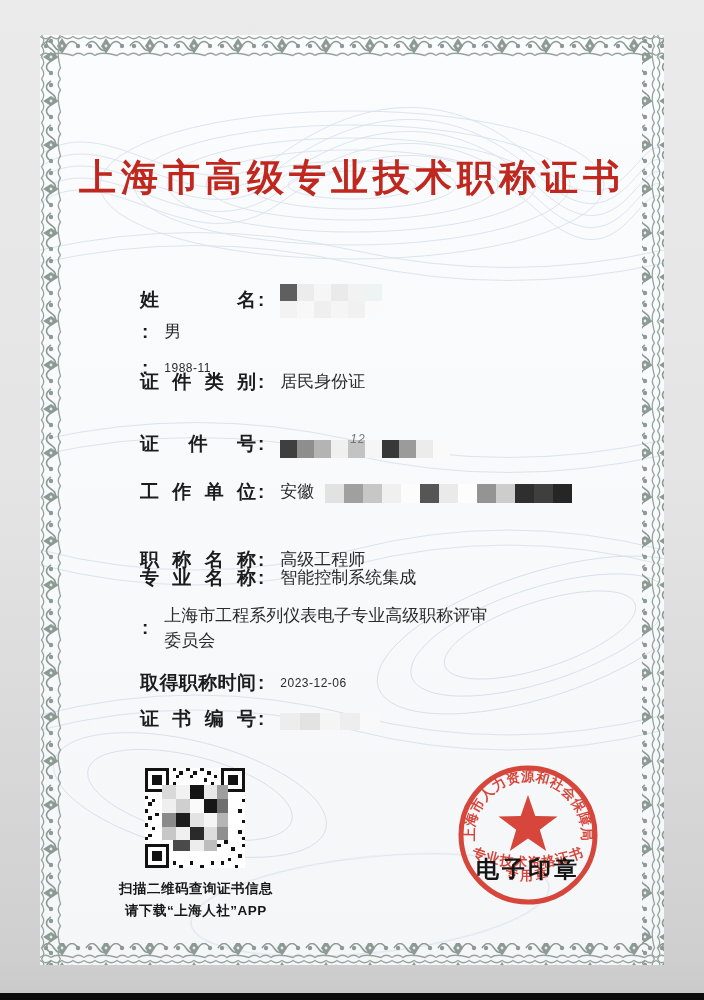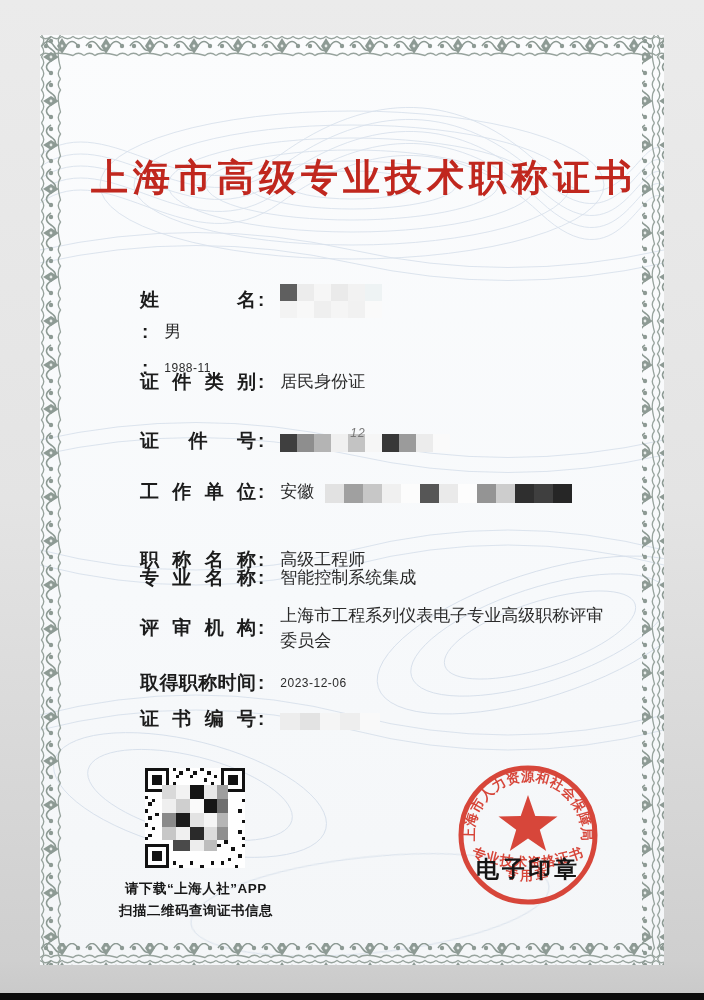--- a/index.html
+++ b/index.html
@@ -8,40 +8,40 @@
     background:linear-gradient(180deg,#ebebeb 0%,#e4e4e4 50%,#cfcfcf 96%,#c9c9c9 100%);
     font-family:"Liberation Sans",sans-serif;
   }
   .bottom-strip{position:absolute;left:0;bottom:0;width:704px;height:7px;background:#0c0c0c;}
   .cert{
     position:absolute;left:40px;top:35px;width:624px;height:930px;
     background:linear-gradient(180deg,#fbfcfd 0%,#f7f9fb 60%,#f4f6f8 100%);
   }
   .layer{position:absolute;left:0;top:0;width:624px;height:930px;}
   .title{
-    position:absolute;left:12px;top:118px;width:624px;text-align:center;
+    position:absolute;left:0;top:118px;width:624px;text-align:center;
     font-size:37px;font-weight:900;letter-spacing:5px;color:#c0271e;
     font-family:"Liberation Sans",sans-serif;
   }
   .row{position:absolute;left:100px;display:flex;align-items:center;}
   .flabel{
     display:inline-block;width:116px;font-weight:800;font-size:19px;color:#1c1c1c;
     text-align:justify;text-align-last:justify;line-height:26px;
   }
   .fcolon{font-weight:800;font-size:19px;color:#1c1c1c;margin-left:2px;line-height:26px;}
   .fvalue{
     margin-left:16px;font-size:17px;color:#2b2b2b;line-height:26px;
     font-family:"Liberation Serif",serif;
   }
   .fvalue.num{font-family:"Liberation Sans",sans-serif;font-size:12px;letter-spacing:0.5px;}
   .fvalue.wrapv{width:332px;line-height:25px;}
   .mz{display:inline-flex;vertical-align:middle;}
   .mz i{display:block;}
   .mz-name{display:grid;grid-template-columns:repeat(6,17px);grid-auto-rows:17px;margin-top:2px;}
-  .idwrap{position:relative;display:inline-block;margin-top:3px;text-decoration:underline;}
+  .idwrap{position:relative;display:inline-block;margin-top:9px;text-decoration:underline;}
   .frag{
     position:absolute;left:70px;top:-9px;font-size:12px;font-style:italic;color:#777;
     font-family:"Liberation Sans",sans-serif;letter-spacing:1px;
   }
   .qr-caption{
     position:absolute;left:65px;top:843px;width:182px;text-align:center;
     font-size:13.5px;font-weight:800;color:#181818;line-height:22px;letter-spacing:0.5px;
   }
   .seal-wrap{position:absolute;left:415px;top:727px;width:146px;height:146px;}
   .qr-wrap{position:absolute;left:105px;top:733px;width:100px;height:100px;}
@@ -202,21 +202,20 @@
     <span class="fvalue">高级工程师</span>
   </div>
 
   <div class="row" style="top:530px">
     <span class="flabel">专业名称</span>
       <span class="fcolon">:</span>
     <span class="fvalue">智能控制系统集成</span>
   </div>
 
   <div class="row" style="top:568px">
-    <span class="flabel">评审机构</span>
       <span class="fcolon">:</span>
     <span class="fvalue wrapv">上海市工程系列仪表电子专业高级职称评审委员会</span>
   </div>
 
   <div class="row" style="top:635px">
     <span class="flabel">取得职称时间</span>
       <span class="fcolon">:</span>
     <span class="fvalue num">2023-12-06</span>
   </div>
 
@@ -315,22 +314,22 @@
           <rect x="17" y="17" width="4" height="4" fill="#dcdcdc"></rect>
           <rect x="21" y="17" width="3" height="4" fill="#8f8f8f"></rect>
         <rect x="8" y="21" width="5" height="3" fill="#4a4a4a"></rect>
           <rect x="13" y="21" width="4" height="3" fill="#ededed"></rect>
           <rect x="17" y="21" width="4" height="3" fill="#bdbdbd"></rect>
       </g>
     </svg>
   </div>
 
   <div class="qr-caption">
+    <div>扫描二维码查询证书信息</div>
     <div>请下载“上海人社”APP</div>
-    <div>扫描二维码查询证书信息</div>
   </div>
 
   <div class="seal-wrap">
     <svg width="146" height="146" viewBox="0 0 146 146" xmlns="http://www.w3.org/2000/svg">
       <defs>
         <path id="arcTop" d="M 19 73 A 54 54 0 1 1 127 73" fill="none"></path>
         <path id="arcMid" d="M 22 96 Q 73 114 124 96" fill="none"></path>
         <path id="arcBot" d="M 44 111 Q 73 125 102 111" fill="none"></path>
       </defs>
       <g opacity="0.92">

